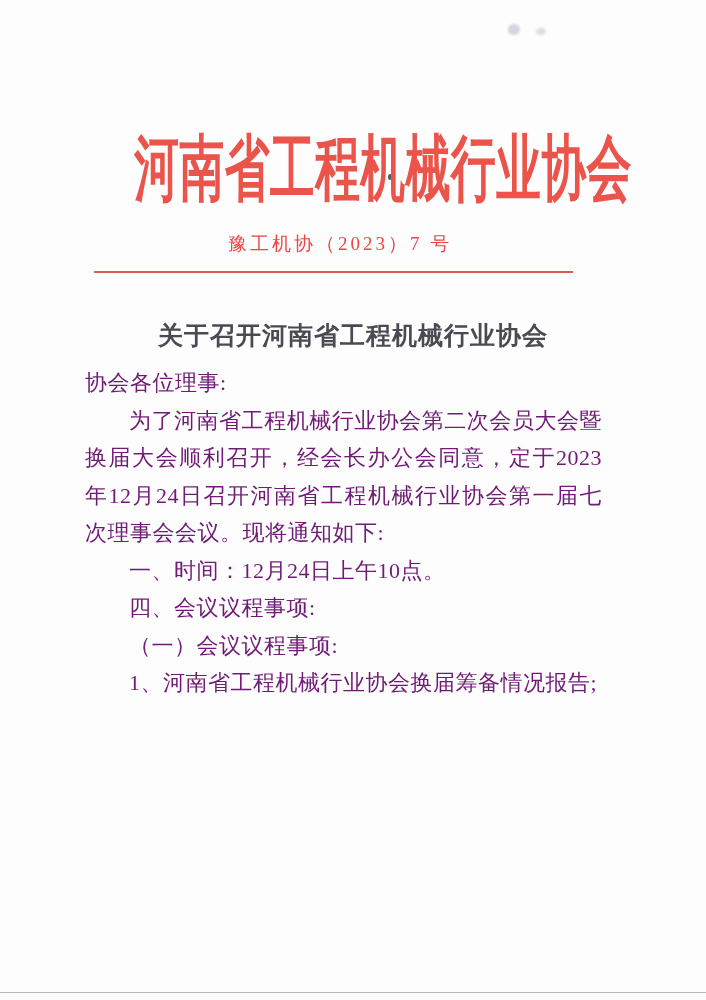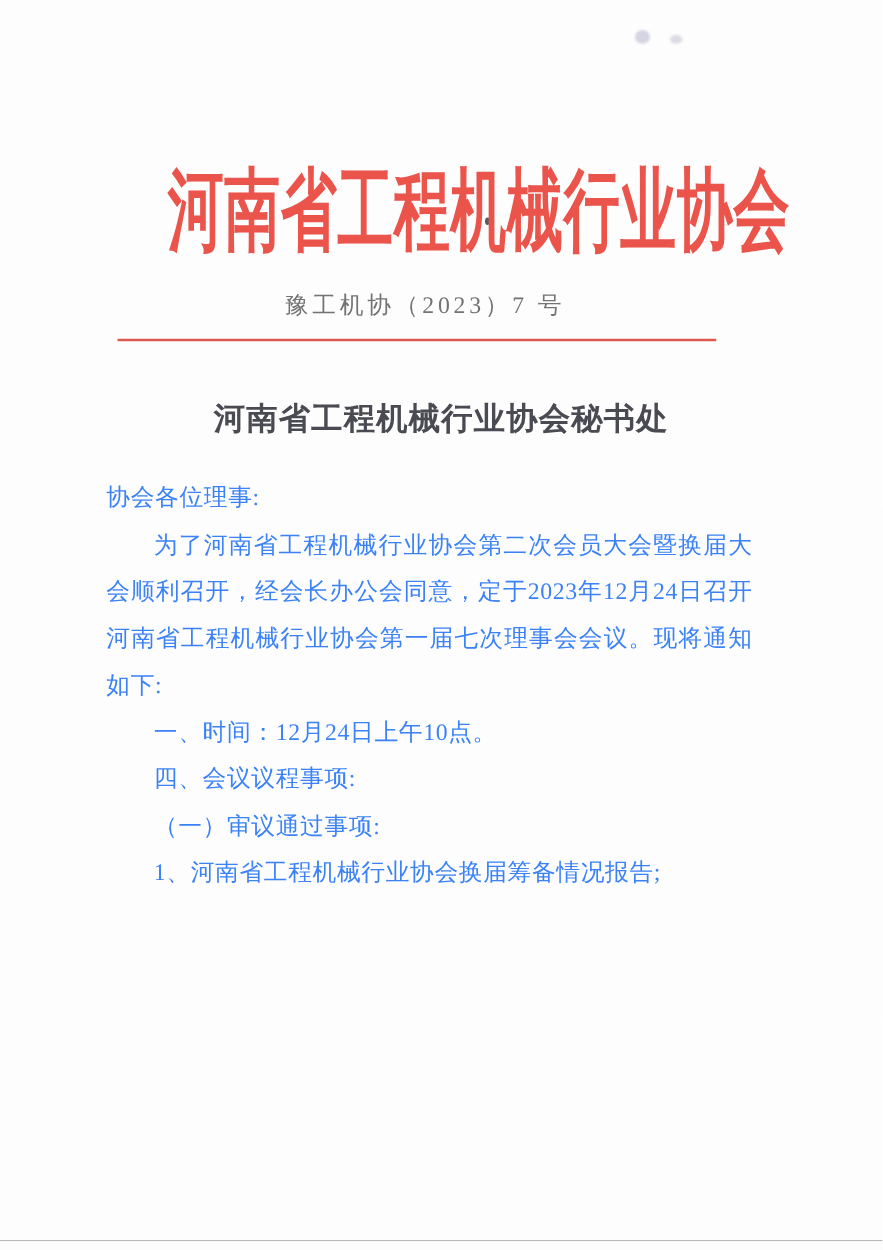--- a/index.html
+++ b/index.html
@@ -27,47 +27,47 @@
     color: #ea544b;
     transform: scaleX(0.62);
     transform-origin: 50% 50%;
   }
   .doc-number {
     position: absolute;
     top: 231px; left: 0; width: 680px;
     text-align: center;
     font-size: 19px;
     letter-spacing: 3px;
-    color: #737373;
+    color: #ef4444;
   }
   .red-rule {
     position: absolute;
     top: 271px; left: 94px;
     width: 479px; height: 2px;
     background: #dd584e;
   }
   .title-block {
     position: absolute;
     top: 320px; left: 0; width: 706px;
     text-align: center;
     font-size: 25px;
     font-weight: bold;
     letter-spacing: 1px;
     line-height: 32px;
     color: #4a4a52;
   }
   .content {
     position: absolute;
-    top: 380px; left: 85px;
+    top: 364px; left: 85px;
     width: 517px;
-    font-size: 19px;
+    font-size: 22px;
     line-height: 37.5px;
     letter-spacing: 0.5px;
     text-align: justify;
-    color: #3b82f6;
+    color: #701a75;
   }
   .content p { margin: 0; }
   .para { text-indent: 2em; }
   .speck {
     position: absolute;
     border-radius: 50%;
   }
   .speck-a {
     top: 24px; left: 508px; width: 12px; height: 11px;
     background: #d4d4e2; filter: blur(1px);
@@ -100,28 +100,28 @@
   <div class="speck speck-b"></div>
   <div class="speck speck-c"></div>
 
   <h1 class="org-name">河南省工程机械行业协会</h1>
 
   <div class="doc-number">豫工机协（2023）7 号</div>
 
   <div class="red-rule"></div>
 
   <div class="title-block">
-    <div>河南省工程机械行业协会秘书处</div>
+    <div>关于召开河南省工程机械行业协会</div>
   </div>
 
   <div class="content">
     <p class="salutation">协会各位理事:</p>
     <p class="para">为了河南省工程机械行业协会第二次会员大会暨换届大会顺利召开，经会长办公会同意，定于2023年12月24日召开河南省工程机械行业协会第一届七次理事会会议。现将通知如下:</p>
     <p class="para">一、时间：12月24日上午10点。</p>
     <p class="para">四、会议议程事项:</p>
-    <p class="para">（一）审议通过事项:</p>
+    <p class="para">（一）会议议程事项:</p>
     <p class="para">1、河南省工程机械行业协会换届筹备情况报告;</p>
   </div>
 
   <div class="page-bottom-edge"></div>
   <div class="below-edge"></div>
 
 </div>
 
 </body></html>

